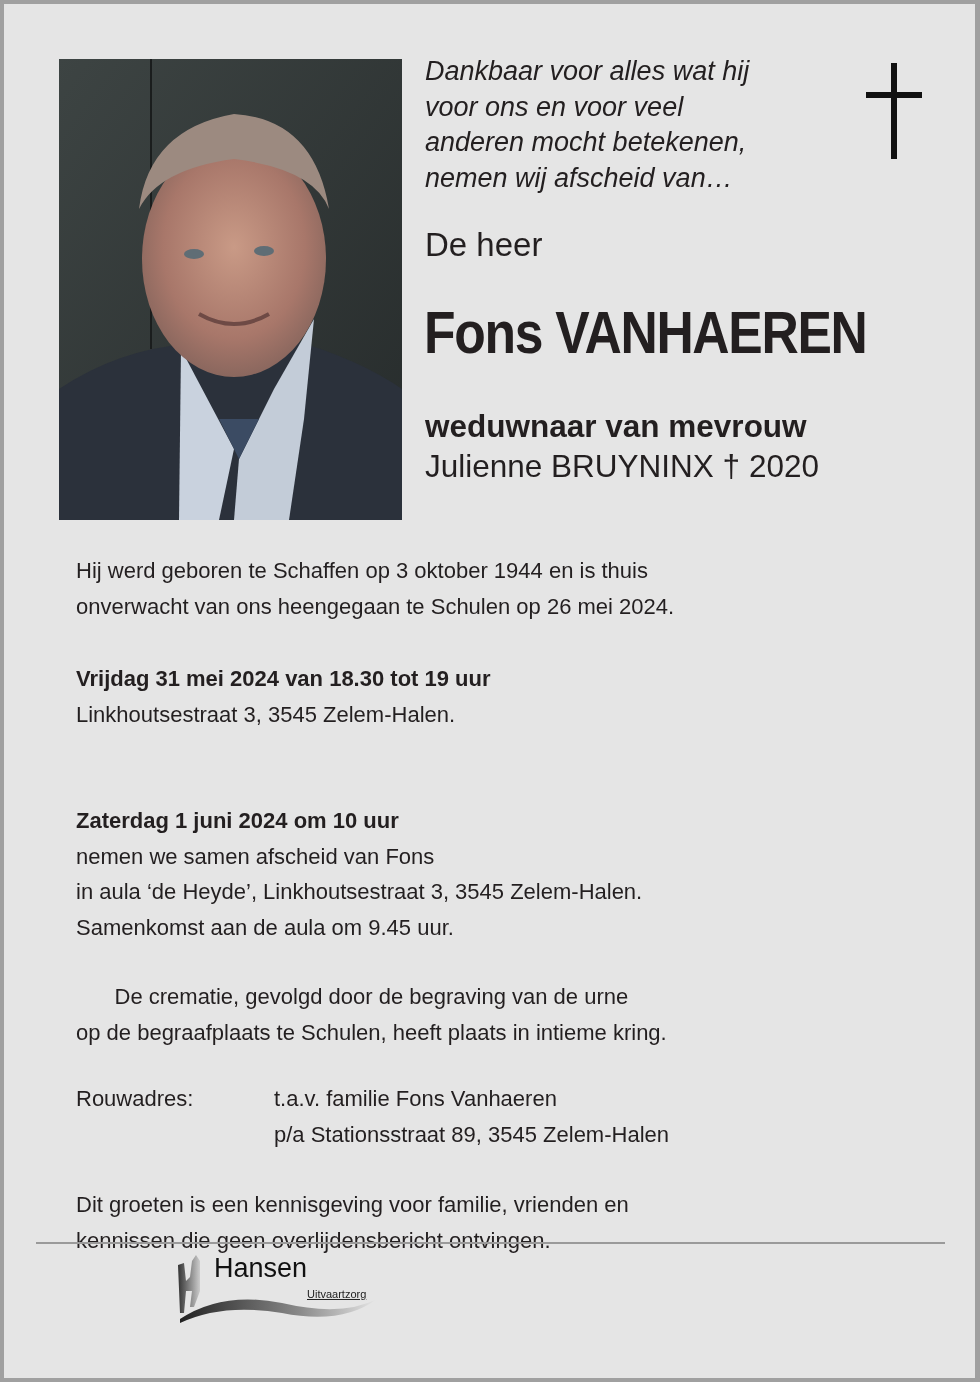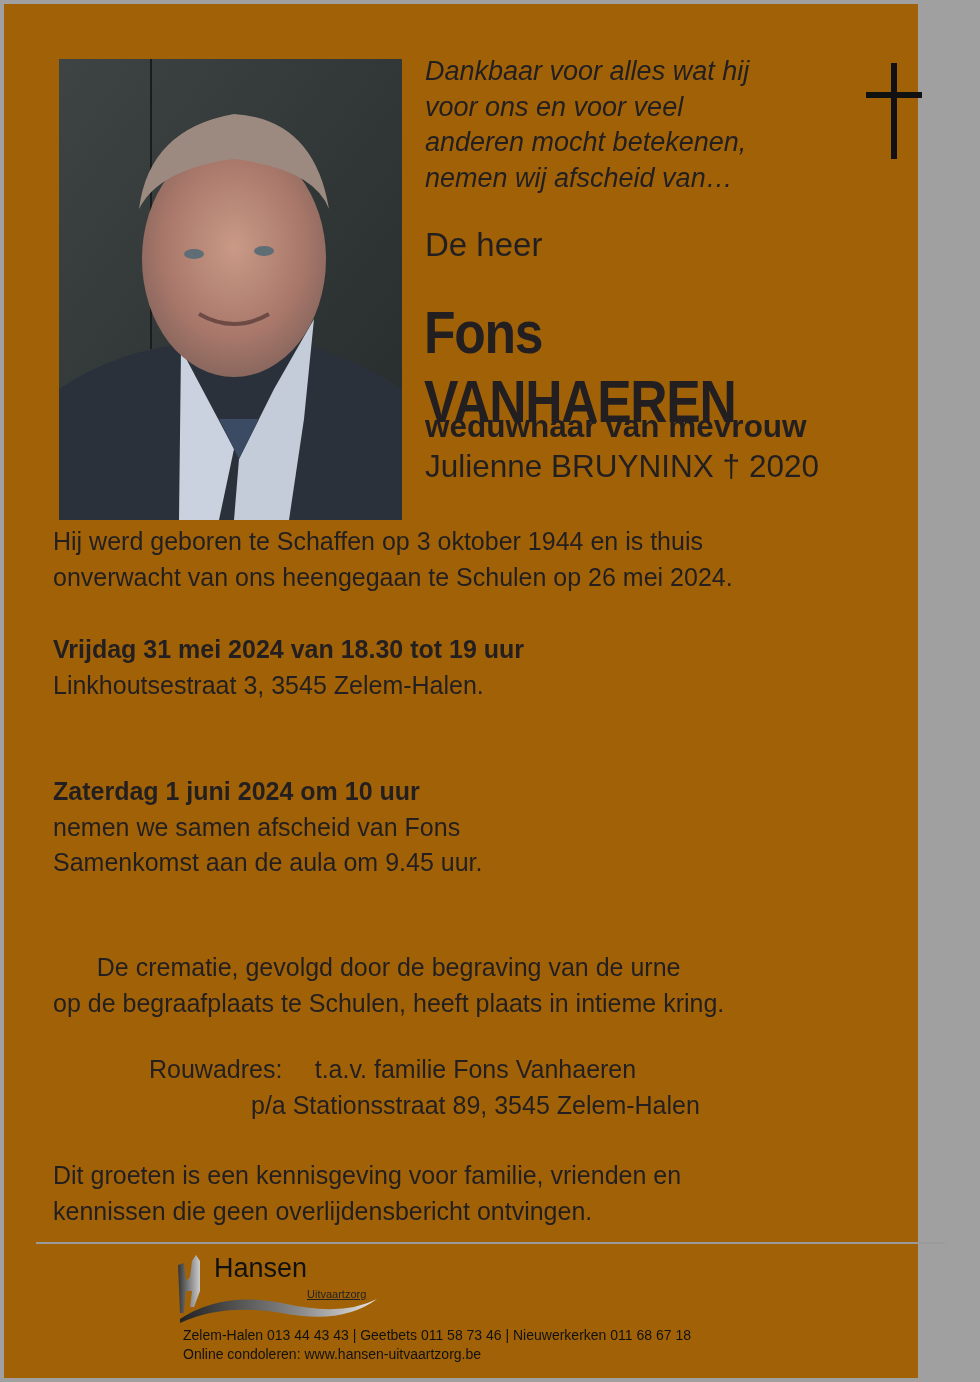--- a/index.html
+++ b/index.html
@@ -1,35 +1,35 @@
 <!DOCTYPE html>
 <html><head>
 <meta charset="utf-8">
 <style>
   html, body { margin:0; padding:0; }
   body { width:980px; height:1382px; background:#a0a0a0; position:relative; overflow:hidden; font-family:"Liberation Sans", sans-serif; color:#231f20; }
-  .page { position:absolute; left:4px; top:4px; width:890px; height:1374px; background:#a16207;padding-left:24px; }
+  .page { position:absolute; left:4px; top:4px; width:971px; height:1374px; background:#e5e5e5; }
   .photo { position:absolute; left:55px; top:55px; width:343px; height:461px; overflow:hidden; background:#2f3433; }
   .photo svg { display:block; }
   .intro { position:absolute; left:421px; top:50px; font-style:italic; font-size:27px; line-height:35.5px; font-weight:300; }
   .cross { position:absolute; left:862px; top:59px; width:56px; height:96px; }
   .cross .v { position:absolute; left:25px; top:0; width:6px; height:96px; background:#111; }
   .cross .h { position:absolute; left:0; top:29px; width:56px; height:6px; background:#111; }
   .title { position:absolute; left:421px; top:222px; font-size:33px; }
   .name { position:absolute; left:420px; top:294px; font-size:60px; font-weight:bold; letter-spacing:-1.5px; transform:scaleX(0.86); transform-origin:left top; }
   .spouse { position:absolute; left:421px; top:402px; font-size:31.5px; line-height:40px; }
   .spouse .l1 { font-weight:bold; }
-  .body { position:absolute; left:49px; font-size:25px; line-height:35.5px; }
+  .body { position:absolute; left:72px; font-size:22px; line-height:35.5px;margin-top:29px; }
   .body .line { display:block; white-space:nowrap; }
   .bold { font-weight:bold; }
   .p1 { top:520px; }
   .p2 { top:628px; }
   .p3 { top:770px; }
   .p4 { top:946px;text-align:center; }
-  .p5 { top:1048px;text-align:center; }
+  .p5 { top:1048px; }
   .p5 .lbl { display:inline-block; width:198px; }
   .p5 .ind { display:inline-block; width:198px; }
   .p6 { top:1154px; }
   .divider { position:absolute; left:32px; top:1238px; width:909px; height:2px; background:#9a9a9a; }
   .logo { position:absolute; left:168px; top:1247px; width:210px; height:72px;text-align:right; }
   .logo-name { position:absolute; left:42px; top:2px; font-size:27px; font-weight:300; color:#111; }
   .logo-sub { position:absolute; left:135px; top:37px; font-size:11px; color:#222;text-decoration:underline; }
   .contacts { position:absolute; left:179px; top:1322px; font-size:14px; line-height:18.5px; color:#111; }
 </style>
 </head>
@@ -90,20 +90,21 @@
   </div>
 
   <div class="body p2">
     <span class="line bold">Vrijdag 31 mei 2024 van 18.30 tot 19 uur</span>
     <span class="line">Linkhoutsestraat 3, 3545 Zelem-Halen.</span>
   </div>
 
   <div class="body p3">
     <span class="line bold">Zaterdag 1 juni 2024 om 10 uur</span>
     <span class="line">nemen we samen afscheid van Fons</span>
+    <span class="line">in aula ‘de Heyde’, Linkhoutsestraat 3, 3545 Zelem-Halen.</span>
     <span class="line">Samenkomst aan de aula om 9.45 uur.</span>
   </div>
 
   <div class="body p4">
     <span class="line">De crematie, gevolgd door de begraving van de urne</span>
     <span class="line">op de begraafplaats te Schulen, heeft plaats in intieme kring.</span>
   </div>
 
   <div class="body p5">
     <span class="line"><span class="lbl">Rouwadres:</span><span>t.a.v. familie Fons Vanhaeren</span></span>
@@ -130,18 +131,14 @@
           <stop offset="100%" stop-color="#ccc"></stop>
         </linearGradient>
       </defs>
       <path d="M6 14 L12 12 L14 30 L18 26 L20 10 L24 4 L28 10 L28 40 L22 56 L18 56 L20 40 L14 40 L12 62 L8 62 Z" fill="url(#fig)"></path>
       <path d="M8 68 Q50 40 110 52 Q170 66 205 48 Q170 74 110 62 Q50 52 8 72 Z" fill="url(#wave)"></path>
     </svg>
     <div class="logo-name">Hansen</div>
     <div class="logo-sub">Uitvaartzorg</div>
   </div>
 
-  <div class="contacts">
-    <div>Zelem-Halen 013 44 43 43 | Geetbets 011 58 73 46 | Nieuwerkerken 011 68 67 18</div>
-    <div>Online condoleren: www.hansen-uitvaartzorg.be</div>
-  </div>
 
 </div>
 
 </body></html>

